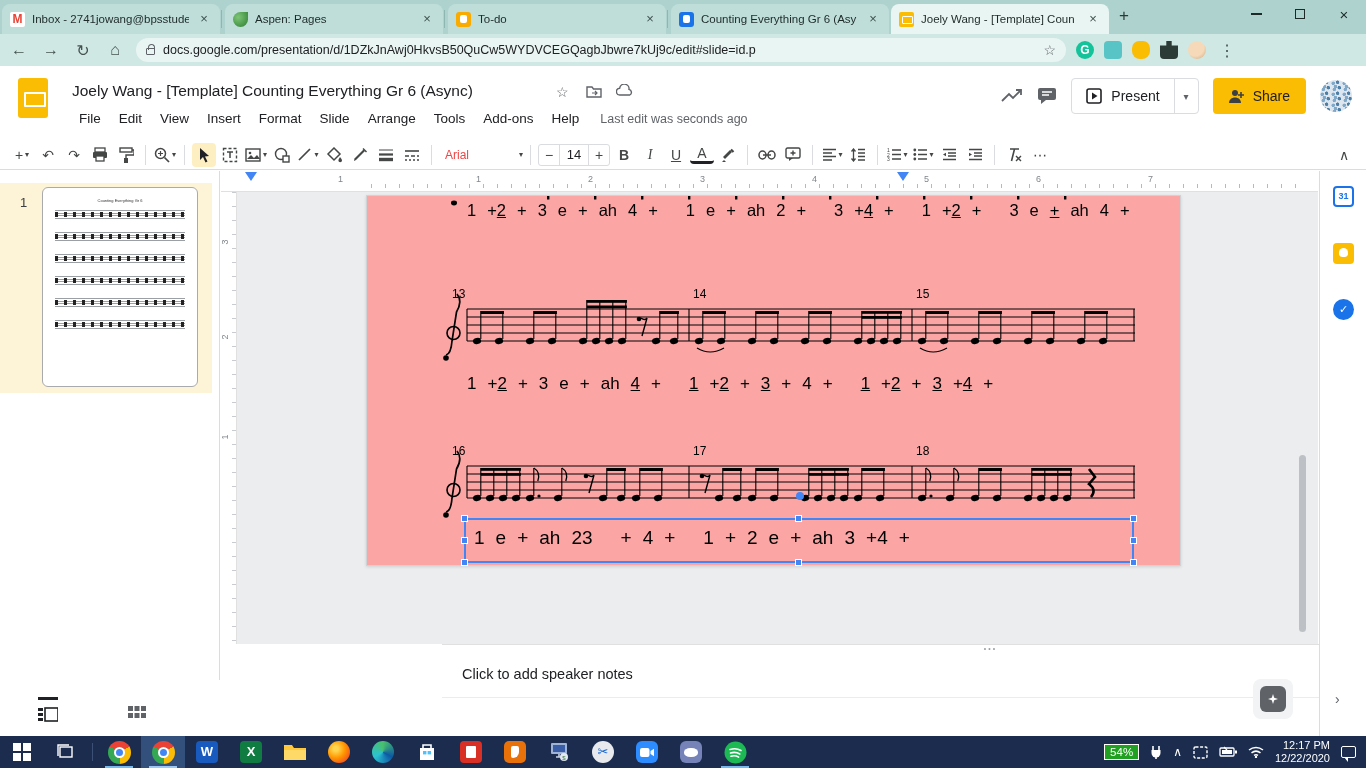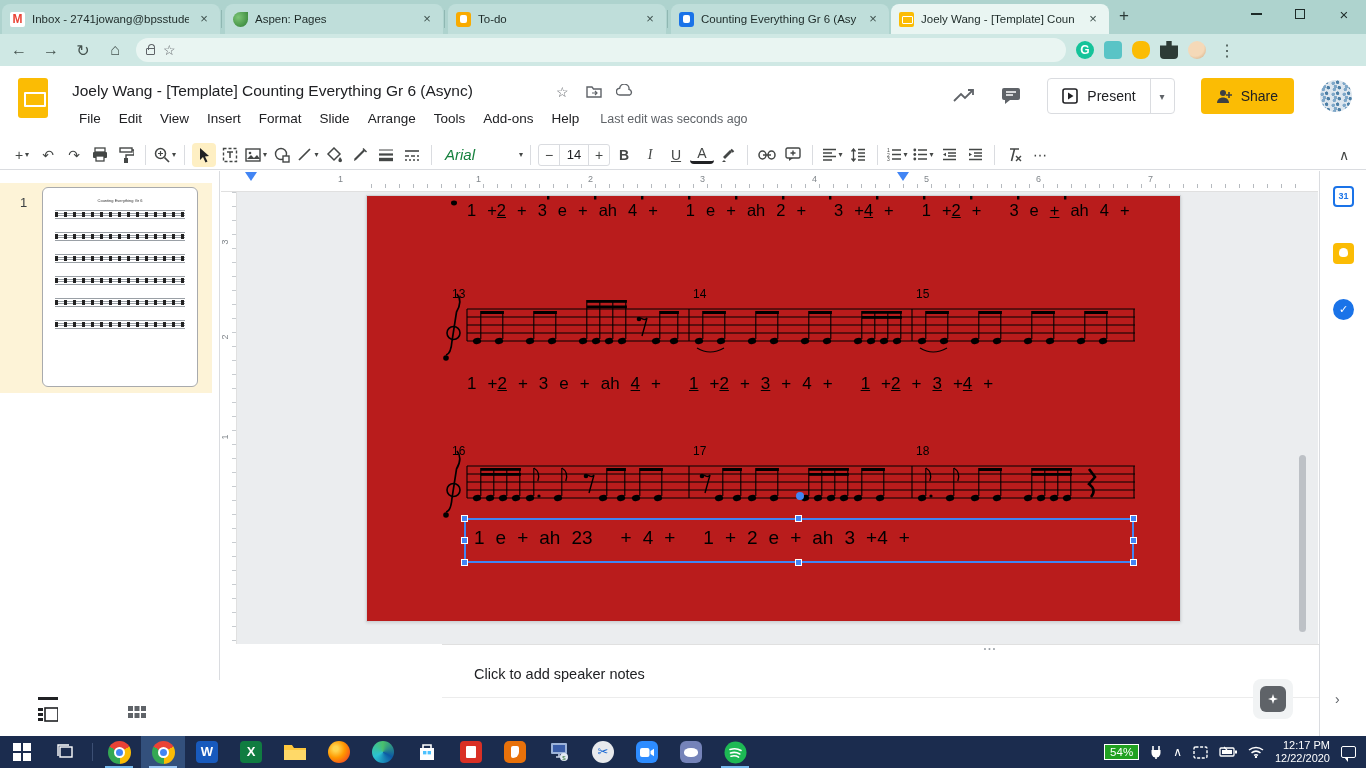--- a/index.html
+++ b/index.html
@@ -42,41 +42,41 @@
   .ext-ava{background:radial-gradient(circle at 40% 35%,#f5d9b8 55%,#caa27a);}
   
   #docshead{position:absolute;left:0;top:66px;width:1366px;height:74px;background:#fff;}
   #slideslogo{position:absolute;left:18px;top:12px;width:30px;height:40px;background:#fbbc04;border-radius:3px;}
   #slideslogo:after{content:"";position:absolute;left:6px;top:14px;width:18px;height:11px;border:2.5px solid #fff;border-radius:1px;}
   #doctitle{position:absolute;left:72px;top:16px;font-size:15.5px;color:#202124;}
   .titleic{position:absolute;top:18px;color:#5f6368;font-size:14px;}
   #menubar{position:absolute;left:72px;top:42px;display:flex;gap:4px;}
   .menuitem{font-size:13.5px;color:#202124;padding:3px 7px;border-radius:4px;}
   #lastedit{font-size:12.5px;color:#5f6368;margin-left:10px;padding-top:4px;}
-  #headright{position:absolute;right:14px;top:12px;display:flex;align-items:center;gap:26px;}
+  #headright{position:absolute;right:14px;top:12px;display:flex;align-items:center;gap:14px;}
   #presentbtn{display:flex;align-items:center;border:1px solid #dadce0;border-radius:4px;height:36px;overflow:hidden;}
   #presentmain{display:flex;align-items:center;gap:9px;padding:0 14px;height:100%;}
   #presentlabel{font-size:14px;color:#202124;}
   #presentcaret{padding:0 9px;border-left:1px solid #dadce0;height:100%;display:flex;align-items:center;color:#5f6368;font-size:10px;}
   #sharebtn{display:flex;align-items:center;gap:8px;background:#fbbc04;border-radius:4px;height:36px;padding:0 16px;}
   #sharelabel{font-size:14px;color:#202124;font-weight:500;}
   #avatar{width:32px;height:32px;border-radius:50%;background:
     radial-gradient(circle at 20% 30%,#7fa8c9 1.5px,transparent 2px),
     radial-gradient(circle at 60% 20%,#4d7fa6 1.5px,transparent 2px),
     radial-gradient(circle at 40% 60%,#7fa8c9 1.5px,transparent 2px),
     radial-gradient(circle at 75% 70%,#4d7fa6 1.5px,transparent 2px),
     radial-gradient(circle at 30% 85%,#7fa8c9 1.5px,transparent 2px),#dde6ee;background-size:11px 11px;}
   
   #docstoolbar{position:absolute;left:0;top:140px;width:1366px;height:30px;background:#fff;border-bottom:1px solid #dadce0;display:flex;align-items:center;padding:0 10px;gap:2px;}
   .tbtn{height:24px;min-width:24px;display:flex;align-items:center;justify-content:center;color:#444746;border-radius:4px;font-size:14px;gap:2px;}
   .tbtn.active{background:#feefc3;}
   .tsep{width:1px;height:20px;background:#dadce0;margin:0 5px;flex:none;}
   .caret{font-size:8px;color:#444746;}
   svg.ic{display:block;}
-  #fontname{font-size:15px;color:#15803d;width:78px;padding-left:6px;font-style:italic;}
+  #fontname{font-size:12px;color:#ef4444;width:78px;padding-left:6px;}
   #fontsizebox{display:flex;align-items:center;border:1px solid #dadce0;border-radius:3px;height:22px;}
   #fontsizeval{width:30px;text-align:center;font-size:13px;color:#202124;border-left:1px solid #dadce0;border-right:1px solid #dadce0;height:100%;line-height:20px;}
   .fsbtn{width:20px;text-align:center;font-size:14px;color:#444746;}
   .fmt{font-size:14px;width:22px;text-align:center;}
   #boldb{font-weight:bold;}
   #italb{font-style:italic;font-family:"Liberation Serif",serif;}
   #undb{text-decoration:underline;}
   #tcolor{border-bottom:3px solid #202124;line-height:15px;height:19px;}
   
   #workspace{position:absolute;left:0;top:171px;width:1366px;height:565px;background:#fff;}
@@ -95,40 +95,40 @@
   
   #centercol{position:absolute;left:221px;top:0;width:1097px;height:565px;}
   #hruler{position:absolute;left:0;top:0;width:1097px;height:21px;background:#fff;border-bottom:1px solid #e0e0e0;}
   .rtick{position:absolute;bottom:3px;width:1px;height:4px;background:#b6babf;}
   .rnum{position:absolute;top:3px;font-size:9px;color:#80868b;}
   .indmark{position:absolute;top:1px;width:0;height:0;border-left:6px solid transparent;border-right:6px solid transparent;border-top:9px solid #4285f4;}
   #vruler{position:absolute;left:0;top:21px;width:16px;height:452px;background:#fff;border-right:1px solid #e0e0e0;
      background-image:repeating-linear-gradient(to bottom,#c8ccd0 0 1px,transparent 1px 14px);background-position:11px 0;background-size:4px 100%;background-repeat:no-repeat;}
   .vnum{position:absolute;left:1px;font-size:9px;color:#80868b;transform:rotate(-90deg);}
   #canvas{position:absolute;left:16px;top:21px;width:1081px;height:452px;background:#ebedef;overflow:hidden;}
-  #page{position:absolute;left:129px;top:3px;width:815px;height:427px;background:#b91c1c;border:1px solid #d0d3d6;box-shadow:0 1px 3px rgba(0,0,0,.12);}
+  #page{position:absolute;left:129px;top:3px;width:815px;height:371px;background:#fca5a5;border:1px solid #d0d3d6;box-shadow:0 1px 3px rgba(0,0,0,.12);}
   #canvscroll{position:absolute;right:12px;top:263px;width:7px;height:177px;background:#bdc1c6;border-radius:4px;}
   
   .countline{position:absolute;white-space:nowrap;color:#000;}
   .cw{display:inline-block;margin-right:11px;}
   .cw.g{margin-left:17px;}
   .cw .u{text-decoration:underline;}
   #cline0{left:100px;top:5px;font-size:16.5px;}
   #cline1{left:100px;top:178px;font-size:17px;}
   #cline2{left:8px;top:7px;font-size:19px;}
   .staffwrap{position:absolute;left:70px;width:700px;height:92px;}
   
   #selbox{position:absolute;left:97px;top:322px;width:670px;height:45px;border:2px solid #4285f4;}
   .handle{position:absolute;width:7px;height:7px;background:#4285f4;border:1px solid #fff;}
   #rotdot{position:absolute;left:429px;top:296px;width:8px;height:8px;border-radius:50%;background:#4285f4;}
   
   #notesdivider{position:absolute;left:221px;top:473px;width:1097px;height:8px;background:#fff;border-top:1px solid #e0e0e0;display:flex;align-items:center;justify-content:center;}
   #dragdots{color:#9aa0a6;font-size:7px;letter-spacing:2px;line-height:3px;}
   #notesarea{position:absolute;left:221px;top:481px;width:1097px;height:46px;background:#fff;border-bottom:1px solid #ececec;}
-  #notesph{position:absolute;left:32px;top:14px;font-size:14.5px;color:#202124;}
+  #notesph{position:absolute;left:20px;top:14px;font-size:14.5px;color:#202124;}
   #explorebtn{position:absolute;left:1032px;top:508px;width:40px;height:40px;border-radius:8px;background:#f1f3f4;display:flex;align-items:center;justify-content:center;}
   .sparkbox{width:26px;height:26px;background:#5f6368;border-radius:6px;position:relative;}
   .sparkbox:after{content:"";position:absolute;left:8px;top:8px;width:10px;height:10px;background:#fff;clip-path:polygon(50% 0,62% 38%,100% 50%,62% 62%,50% 100%,38% 62%,0 50%,38% 38%);}
   
   #sidepanel{position:absolute;left:1319px;top:0;width:47px;height:565px;background:#fff;border-left:1px solid #dadce0;}
   .spicon{position:absolute;left:13px;width:21px;height:21px;}
   #calic{border:2px solid #1a73e8;border-radius:4px;background:#fff;color:#1a73e8;font-size:9px;font-weight:bold;text-align:center;line-height:17px;}
   #keepic{background:#fbbc04;border-radius:4px;position:relative;}
   #keepic:after{content:"";position:absolute;left:6px;top:5px;width:9px;height:9px;background:#fff;border-radius:50% 50% 40% 40%;}
   #tasksic{background:#1a73e8;border-radius:50%;color:#fff;font-size:11px;text-align:center;line-height:20px;}
@@ -206,20 +206,21 @@
   </div>
 </div>
 
 <div id="navbar">
   <span class="navic">←</span>
   <span class="navic">→</span>
   <span class="navic">↻</span>
   <span class="navic">⌂</span>
   <div id="addrpill">
     <span id="lock"></span>
+    <span id="url">docs.google.com/presentation/d/1DZkJnAwj0HkvsB50QuCw5WYDVCEGQagbJbwre7kUj9c/edit#slide=id.p</span>
     <span id="addrstar">☆</span>
   </div>
   <span class="extic ext-gram">G</span>
   <span class="extic ext-bit"></span>
   <span class="extic ext-hand"></span>
   <span class="extic ext-puz"></span>
   <span class="extic ext-ava"></span>
   <span class="navic">⋮</span>
 </div>
 

